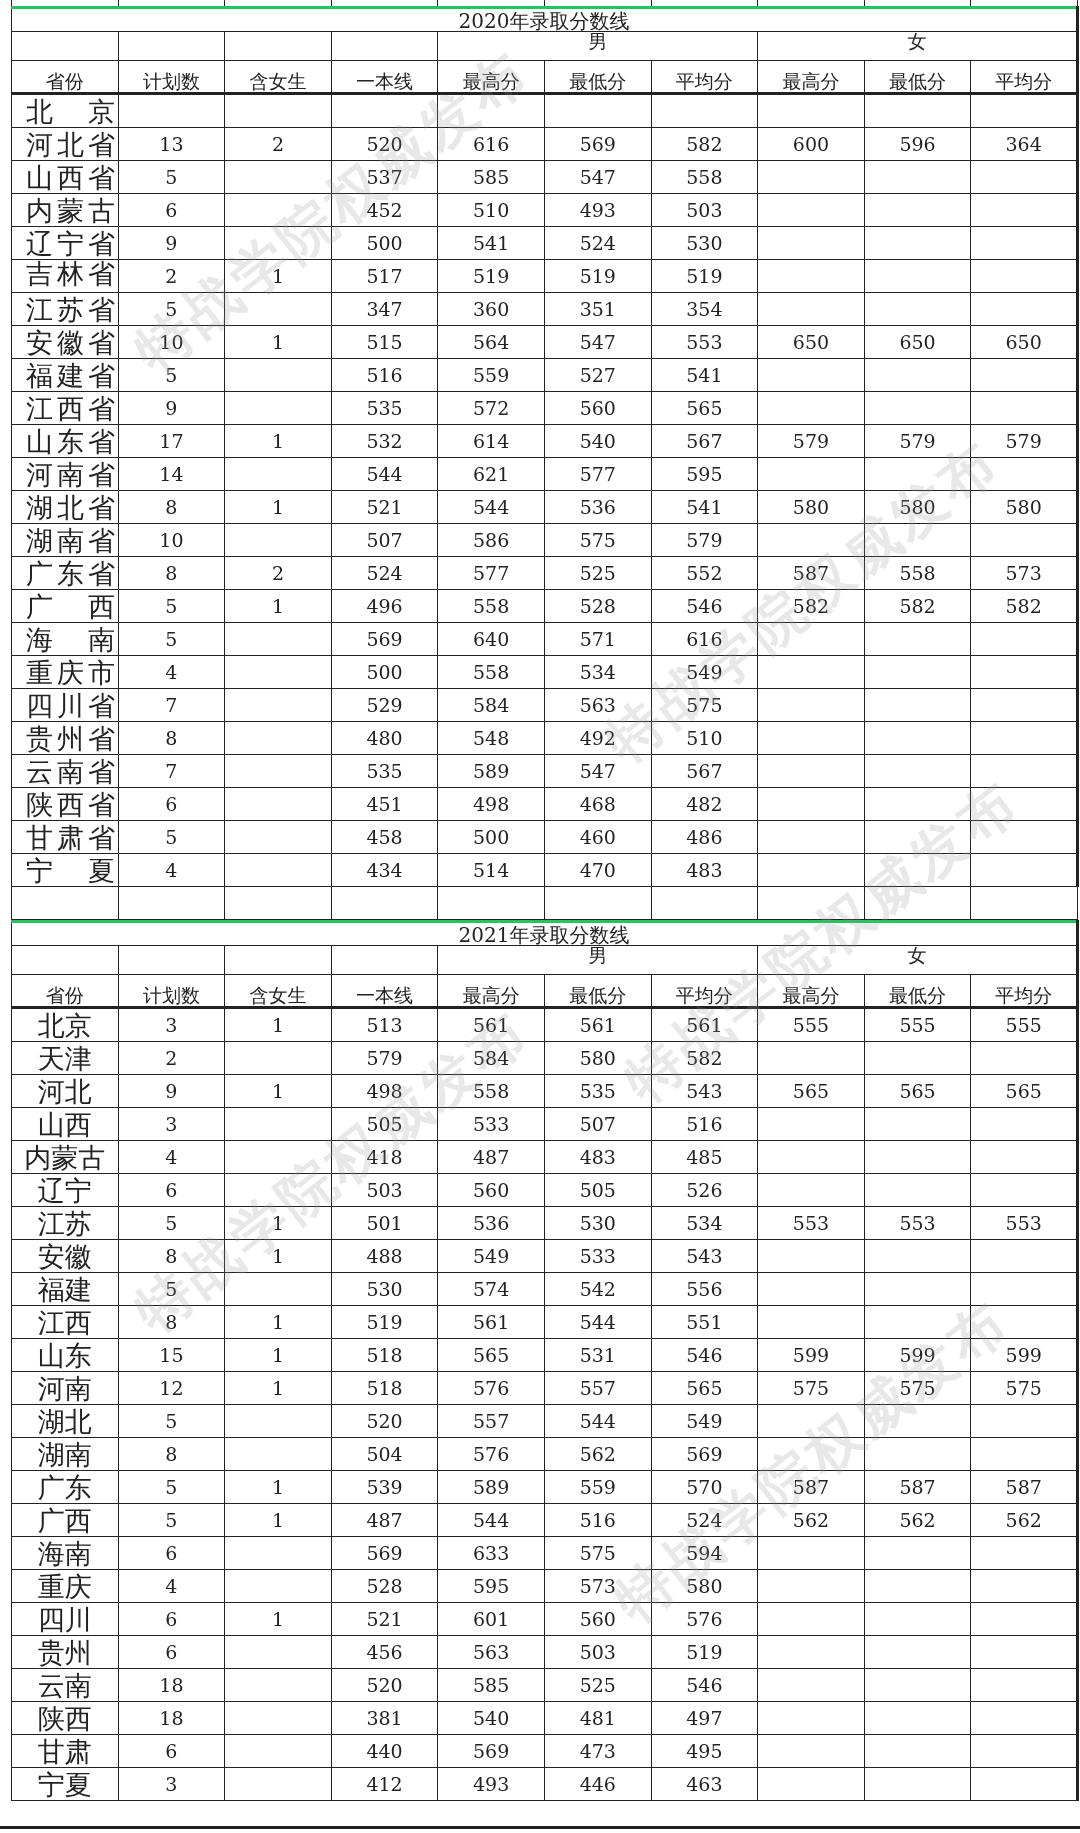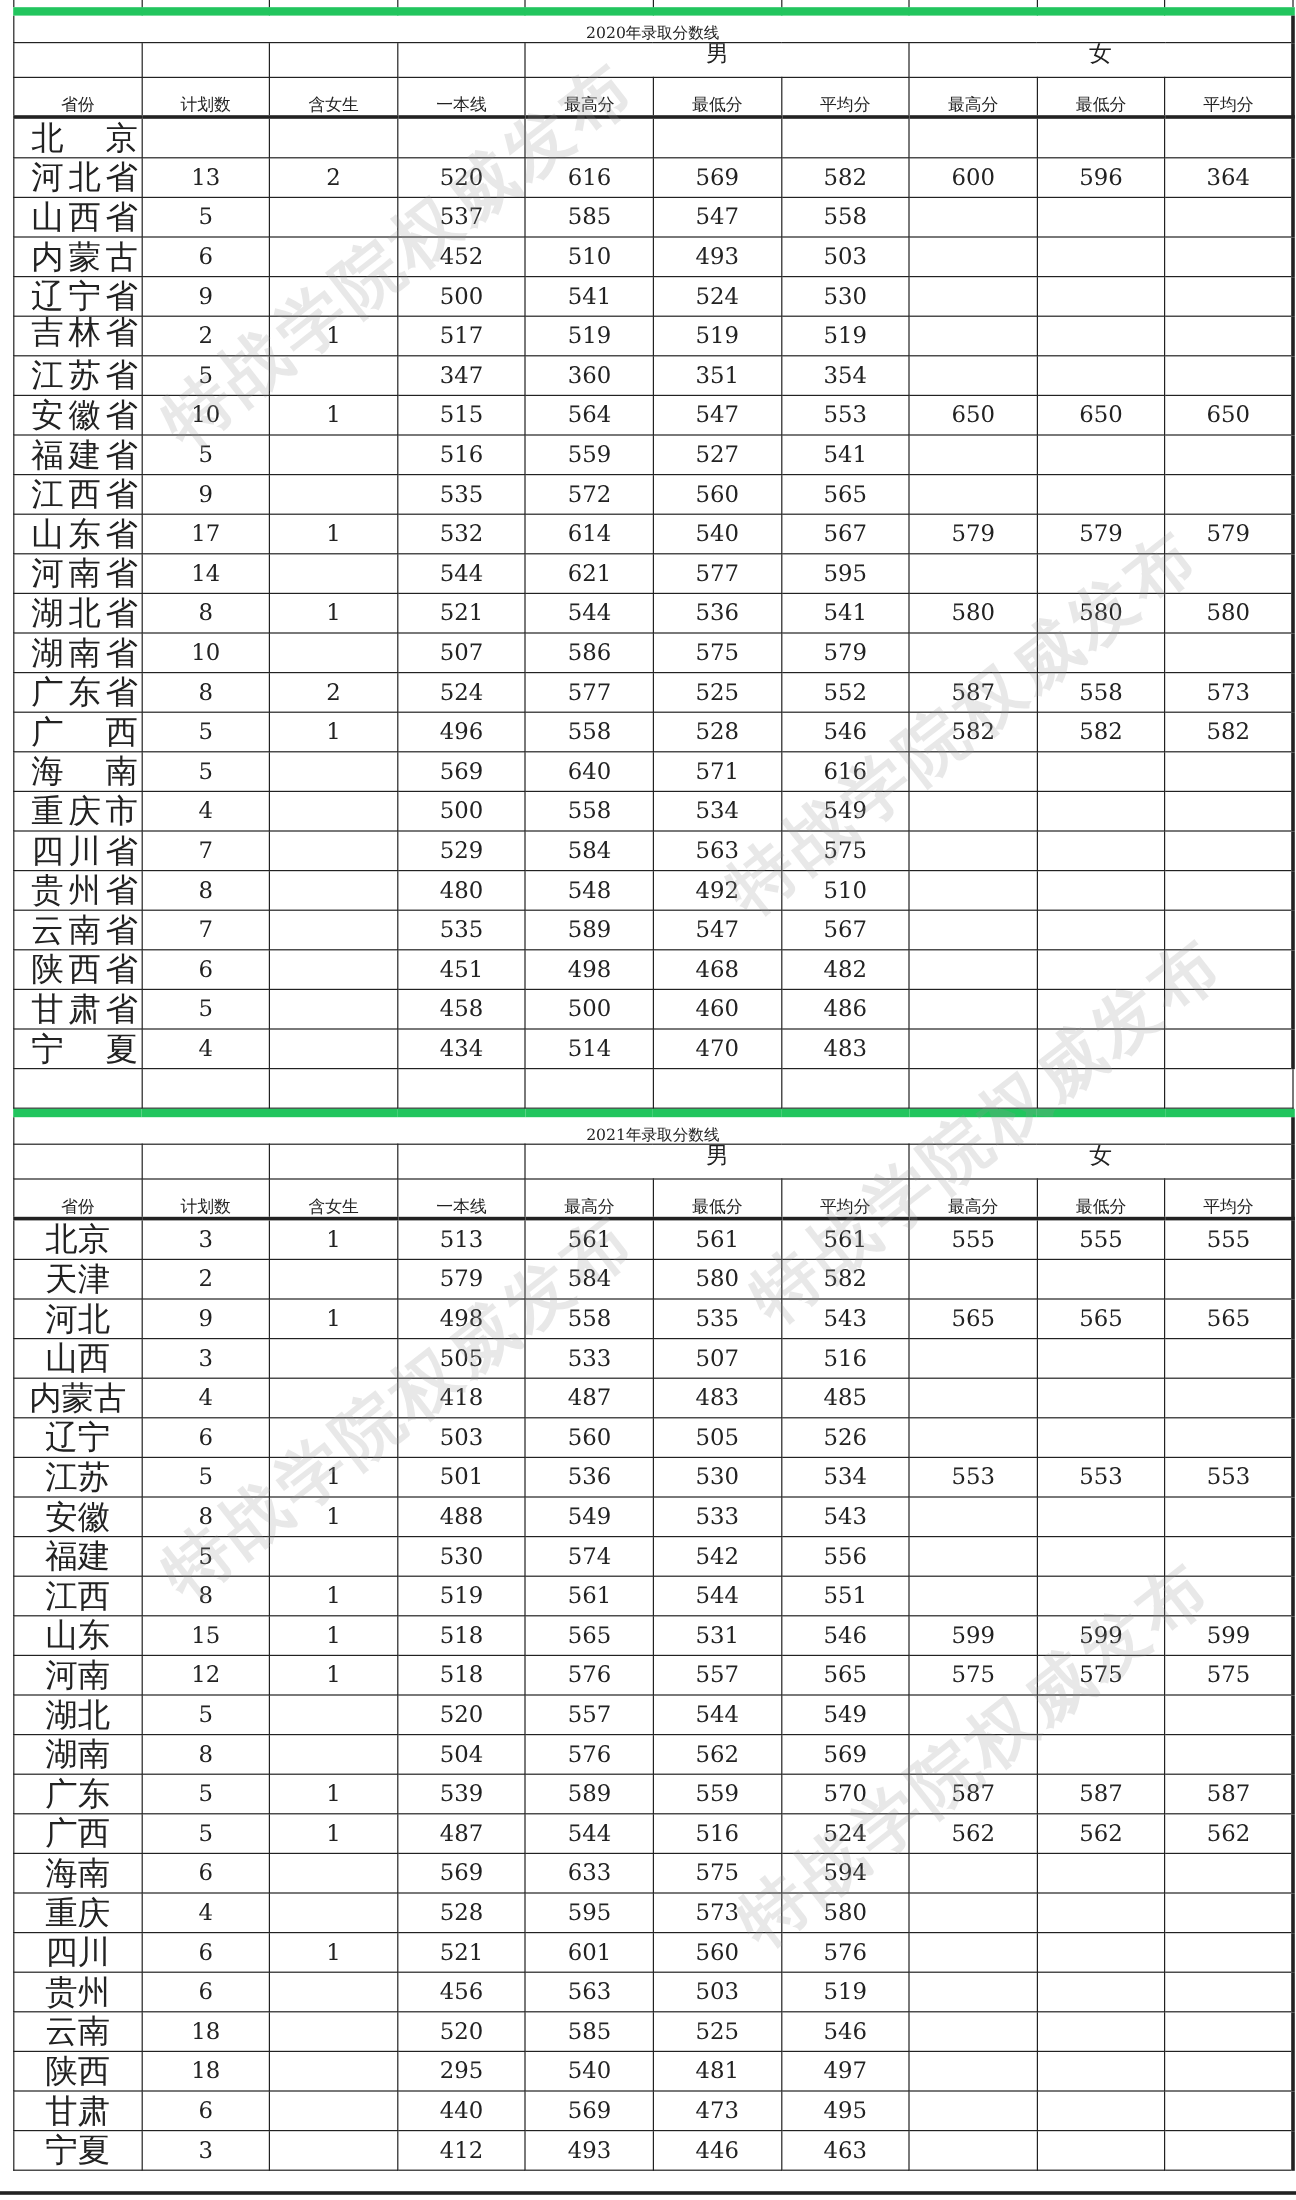--- a/index.html
+++ b/index.html
@@ -4,22 +4,22 @@
 <style>
   html, body { margin:0; padding:0; background:#ffffff; }
   body { width:1080px; height:1833px; position:relative; overflow:hidden;
          font-family:"DejaVu Serif","Liberation Serif",serif; color:#222; }
   .sheet { position:absolute; left:11px; top:0; width:1066px; }
   table { border-collapse:collapse; table-layout:fixed; width:1066px; }
   col { width:106.6px; }
   td { border:1.6px solid #222; text-align:center; vertical-align:middle;
        font-size:19px; line-height:1; padding:0; height:32px; overflow:hidden; white-space:nowrap; }
   td.prov { font-size:27px; text-align:center; }
-  td.hdr { font-size:14px; vertical-align:bottom; padding-bottom:1px; }
-  td.title { font-size:13px; height:22px; vertical-align:bottom; border-top:7px solid #22c55e;text-align:center; }
+  td.hdr { font-size:19px; vertical-align:bottom; padding-bottom:1px; }
+  td.title { font-size:20px; height:22px; vertical-align:bottom; border-top:3px solid #22c55e;text-align:center; }
   td.group { height:28px; vertical-align:top; font-size:19px; }
   tr.hdr-row td { border-bottom:3px solid #222; height:30px; }
   tr.top-stub td { height:6px; border-top:none; }
   tr.blank td { height:32px; }
   .table-2021 { margin-top:0;border-radius:32px; }
   .bottom-line { position:absolute; left:0; top:1826px; width:1080px; height:3px; background:#222; }
   .right-edge { border-right:3px solid #222; }
   .watermark { position:absolute; color:rgba(150,150,150,0.22); font-size:56px; font-weight:bold;
                transform:rotate(-38deg); transform-origin:left top; white-space:nowrap; pointer-events:none;
                font-family:"DejaVu Sans","Liberation Sans",sans-serif; letter-spacing:4px; }
@@ -673,21 +673,21 @@
           <td>525</td>
           <td>546</td>
           <td></td>
           <td></td>
           <td class="right-edge"></td>
         </tr>
         <tr>
           <td class="prov">陕西</td>
           <td>18</td>
           <td></td>
-          <td>295</td>
+          <td>381</td>
           <td>540</td>
           <td>481</td>
           <td>497</td>
           <td></td>
           <td></td>
           <td class="right-edge"></td>
         </tr>
         <tr>
           <td class="prov">甘肃</td>
           <td>6</td>

